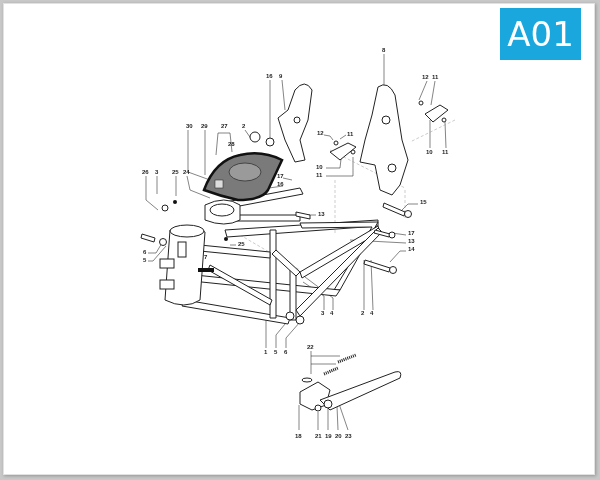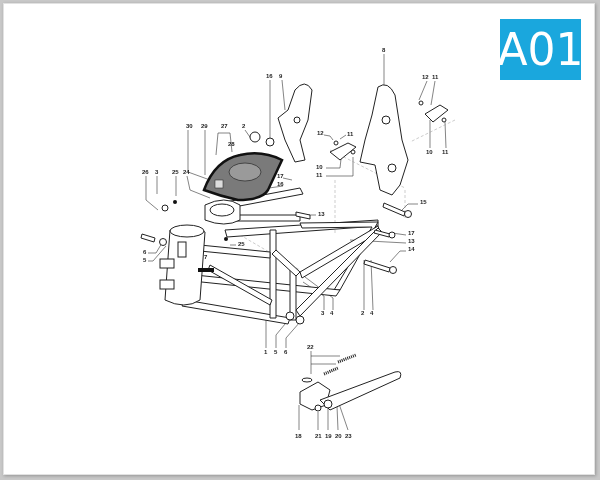--- a/index.html
+++ b/index.html
@@ -1,18 +1,18 @@
 <!DOCTYPE html>
 <html><head>
 <meta charset="utf-8">
 <style>
   html, body { margin:0; padding:0; }
   body { width:600px; height:480px; background:#c8c8c8; position:relative; overflow:hidden; font-family:"Liberation Sans", sans-serif; }
   .frame { position:absolute; left:3px; top:3px; width:590px; height:470px; background:#ffffff; box-shadow: 1px 1px 3px rgba(0,0,0,0.25); border:1px solid #e2e2e2; }
-  .badge { position:absolute; left:500px; top:19px; width:81px; height:61px; background:#1aa7dd; color:#fff; display:flex; align-items:center; justify-content:center; font-size:44px; font-family:"DejaVu Sans", sans-serif; font-weight:normal; letter-spacing:0px; }
+  .badge { position:absolute; left:500px; top:8px; width:81px; height:52px; background:#1aa7dd; color:#fff; display:flex; align-items:center; justify-content:center; font-size:34px; font-family:"DejaVu Sans", sans-serif; font-weight:normal; letter-spacing:0px; }
   svg.diagram { position:absolute; left:0; top:0; }
   .lbl { font-family:"Liberation Sans", sans-serif; font-size:6px; font-weight:bold; fill:#222; }
   .ln { stroke:#333; stroke-width:0.6; fill:none; }
   .part { stroke:#222; stroke-width:1; fill:#fff; }
   .dash { stroke:#999; stroke-width:0.5; fill:none; stroke-dasharray:3,2; }
   .tube { stroke:#222; stroke-width:1; fill:#fff; }
 </style>
 </head>
 <body>
 

